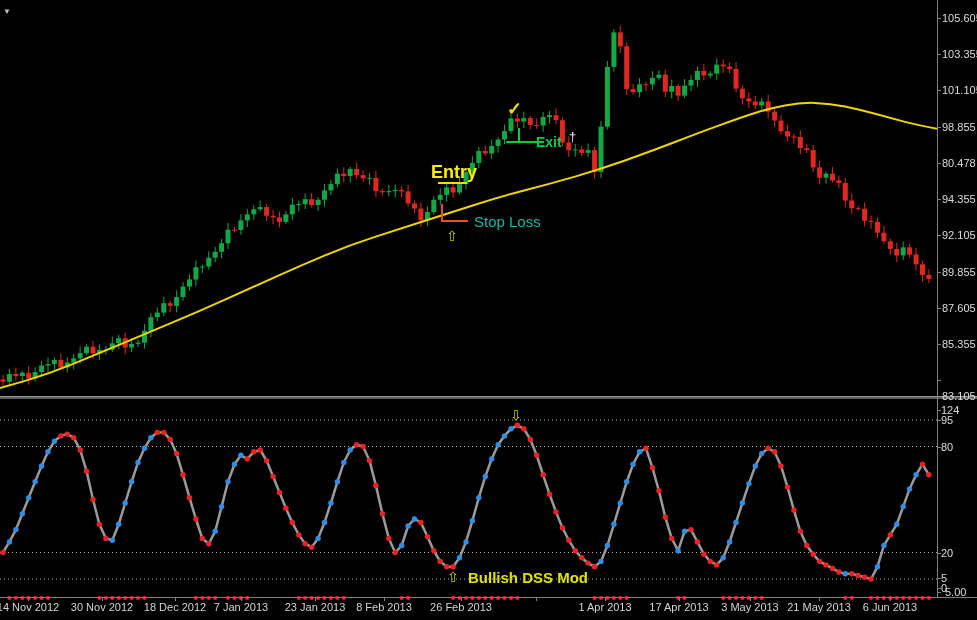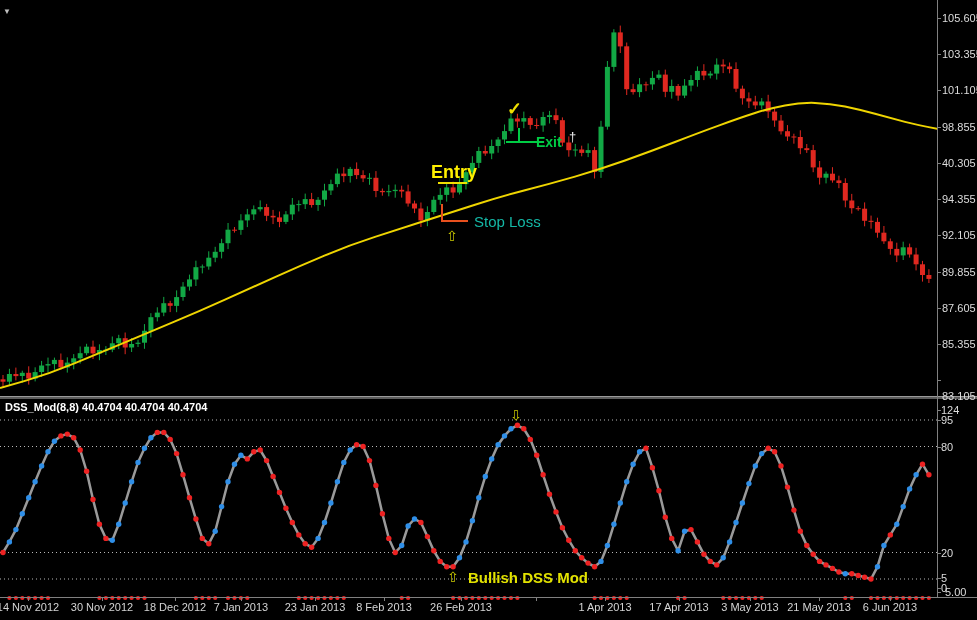--- a/index.html
+++ b/index.html
@@ -545,32 +545,31 @@
       <circle cx="928.9" cy="198" r="2.1" fill="#EE2222"></circle>
     </svg>
 
   <div id="sep-top"></div>
   <div id="sep-bot"></div>
   <div id="vaxis"></div>
   <div id="haxis"></div>
 
   <div class="ovl" style="left:3px;top:7px;font-size:8px;color:#C0C0C0;">▼</div>
 
-  <div class="ovl title" style="left:5px;top:401px;">DSS_Mod(8,8) 40.4704 40.4704 40.4704</div>
 
   <div id="price-axis">
       <div class="plabel" style="top: 12px;">105.605</div>
       <div class="ptick" style="top: 18px;"></div>
       <div class="plabel" style="top: 48px;">103.355</div>
       <div class="ptick" style="top: 54px;"></div>
       <div class="plabel" style="top: 84px;">101.105</div>
       <div class="ptick" style="top: 90px;"></div>
       <div class="plabel" style="top: 121px;">98.855</div>
       <div class="ptick" style="top: 127px;"></div>
-      <div class="plabel" style="top: 157px;">40.305</div>
+      <div class="plabel" style="top: 157px;">80.478</div>
       <div class="ptick" style="top: 163px;"></div>
       <div class="plabel" style="top: 193px;">94.355</div>
       <div class="ptick" style="top: 199px;"></div>
       <div class="plabel" style="top: 229px;">92.105</div>
       <div class="ptick" style="top: 235px;"></div>
       <div class="plabel" style="top: 266px;">89.855</div>
       <div class="ptick" style="top: 272px;"></div>
       <div class="plabel" style="top: 302px;">87.605</div>
       <div class="ptick" style="top: 308px;"></div>
       <div class="plabel" style="top: 338px;">85.355</div>

